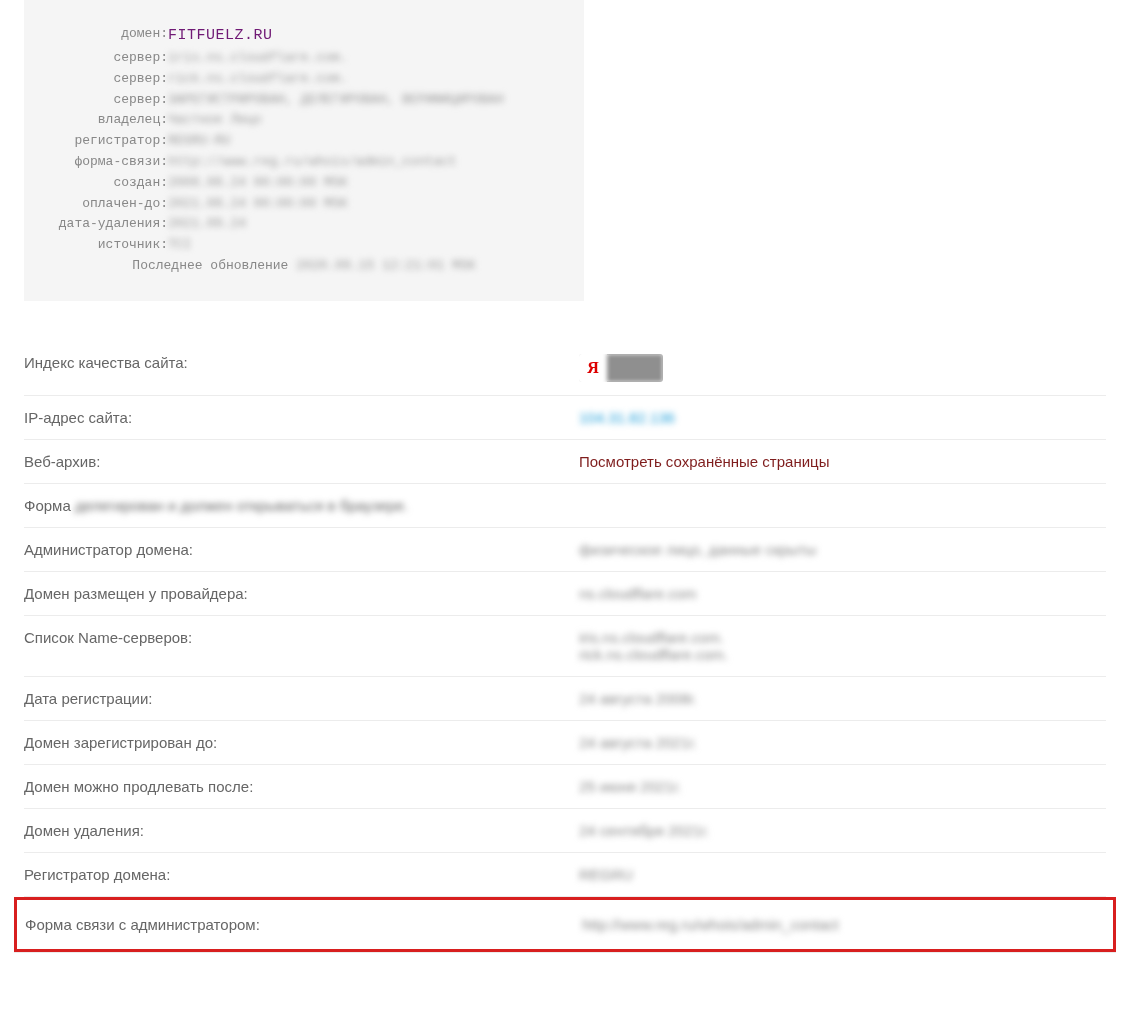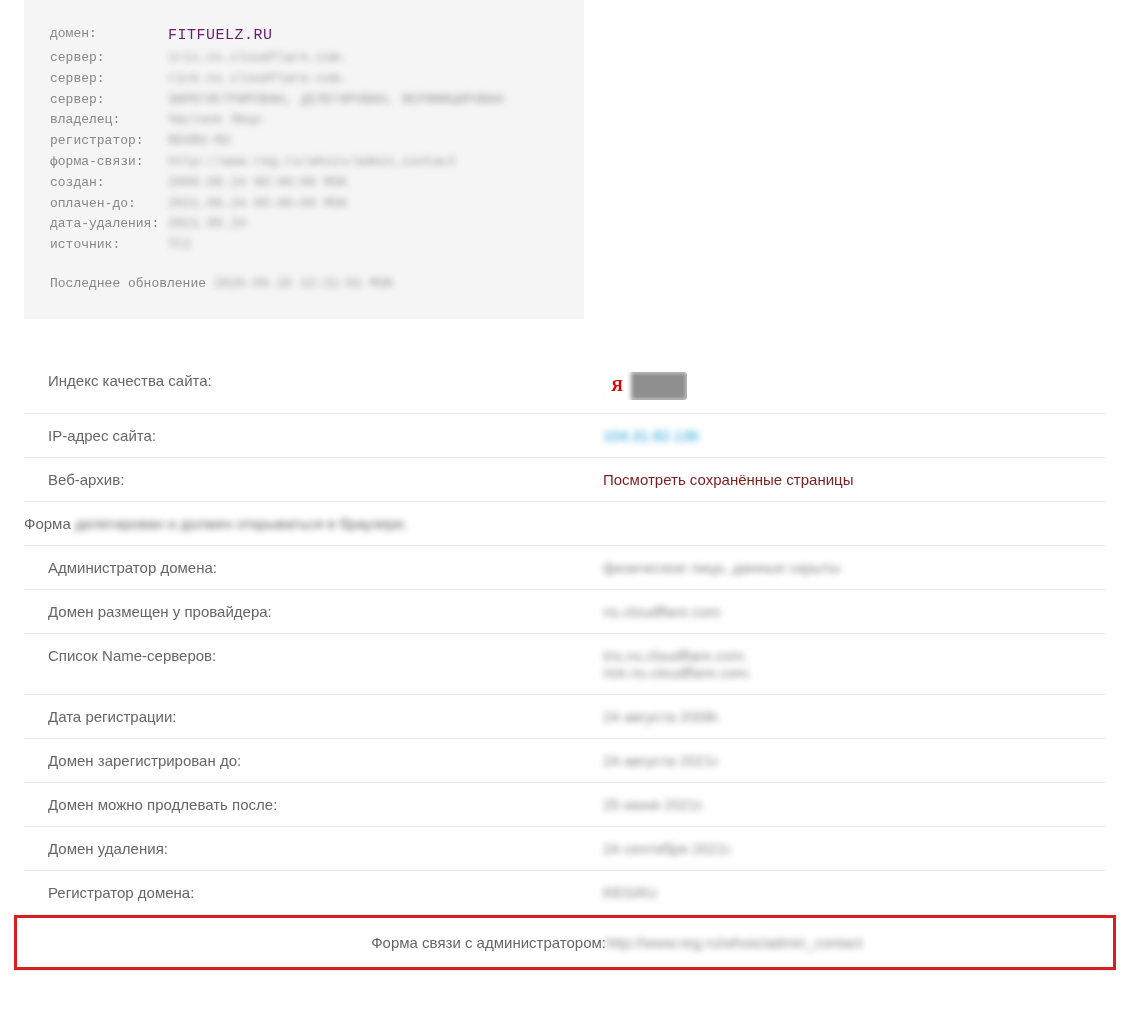--- a/index.html
+++ b/index.html
@@ -14,48 +14,47 @@
     .whois-block {
       background: #f5f5f5;
       width: 560px;
       padding: 24px 26px;
       margin: 0 0 40px 24px;
       font-family: "Courier New", monospace;
       font-size: 13px;
       line-height: 1.6;
       color: #888;
     }
-    .whois-row { display: flex; }
+    .whois-row { display: flex; text-align: right; }
     .whois-key { min-width: 118px; }
     .whois-val { color: #888; }
     .whois-val.clear-domain { 
       color: #701a75; 
       font-family: Liberation Mono, monospace;
       font-size: 15px;
       letter-spacing: 0.5px;
       filter: none !important;
     }
     .blurred { filter: blur(3px); color: #999; }
-    .whois-footer { margin-top: 18px; color: #888; }
+    .whois-footer { color: #888; text-align: center; }
 
     .info-table {
       margin: 0 24px;
     }
     .info-row {
       display: flex;
       padding: 13px 0;
       border-bottom: 1px solid #ececec;
       font-size: 15px;
       color: #666;
     }
     .info-row:first-child { border-top: none; }
     .info-label {
       width: 555px;
       flex-shrink: 0;
-      margin-left: 24px;
     }
     .info-value {
       color: #888;
     }
     .info-value.blur-v { filter: blur(3px); }
     .info-value.link { color: #7f1d1d; }
     .info-value.link-blur { color:#1b9dd9; filter: blur(3px); }
 
     .badge-container { display:flex; align-items:center; }
     .yandex-badge {
@@ -74,21 +73,20 @@
       width: 56px; height: 28px; background:#8f8f8f; 
       filter: blur(2px);
     }
 
     .highlight-row {
       border: 3px solid #d81f1f;
       padding: 16px 8px;
       margin: 0 -10px;
       border-bottom: 3px solid #d81f1f !important;
       box-shadow: 0 1px 0 #ececec;
-      text-align: right;
     }
     .highlight-row .info-label { width: 557px; }
 
     .inline-blur-part { filter: blur(3px); display:inline-block; }
 
     .footer-row { border-bottom:none; }
   </style>
 </head>
 <body>
 

